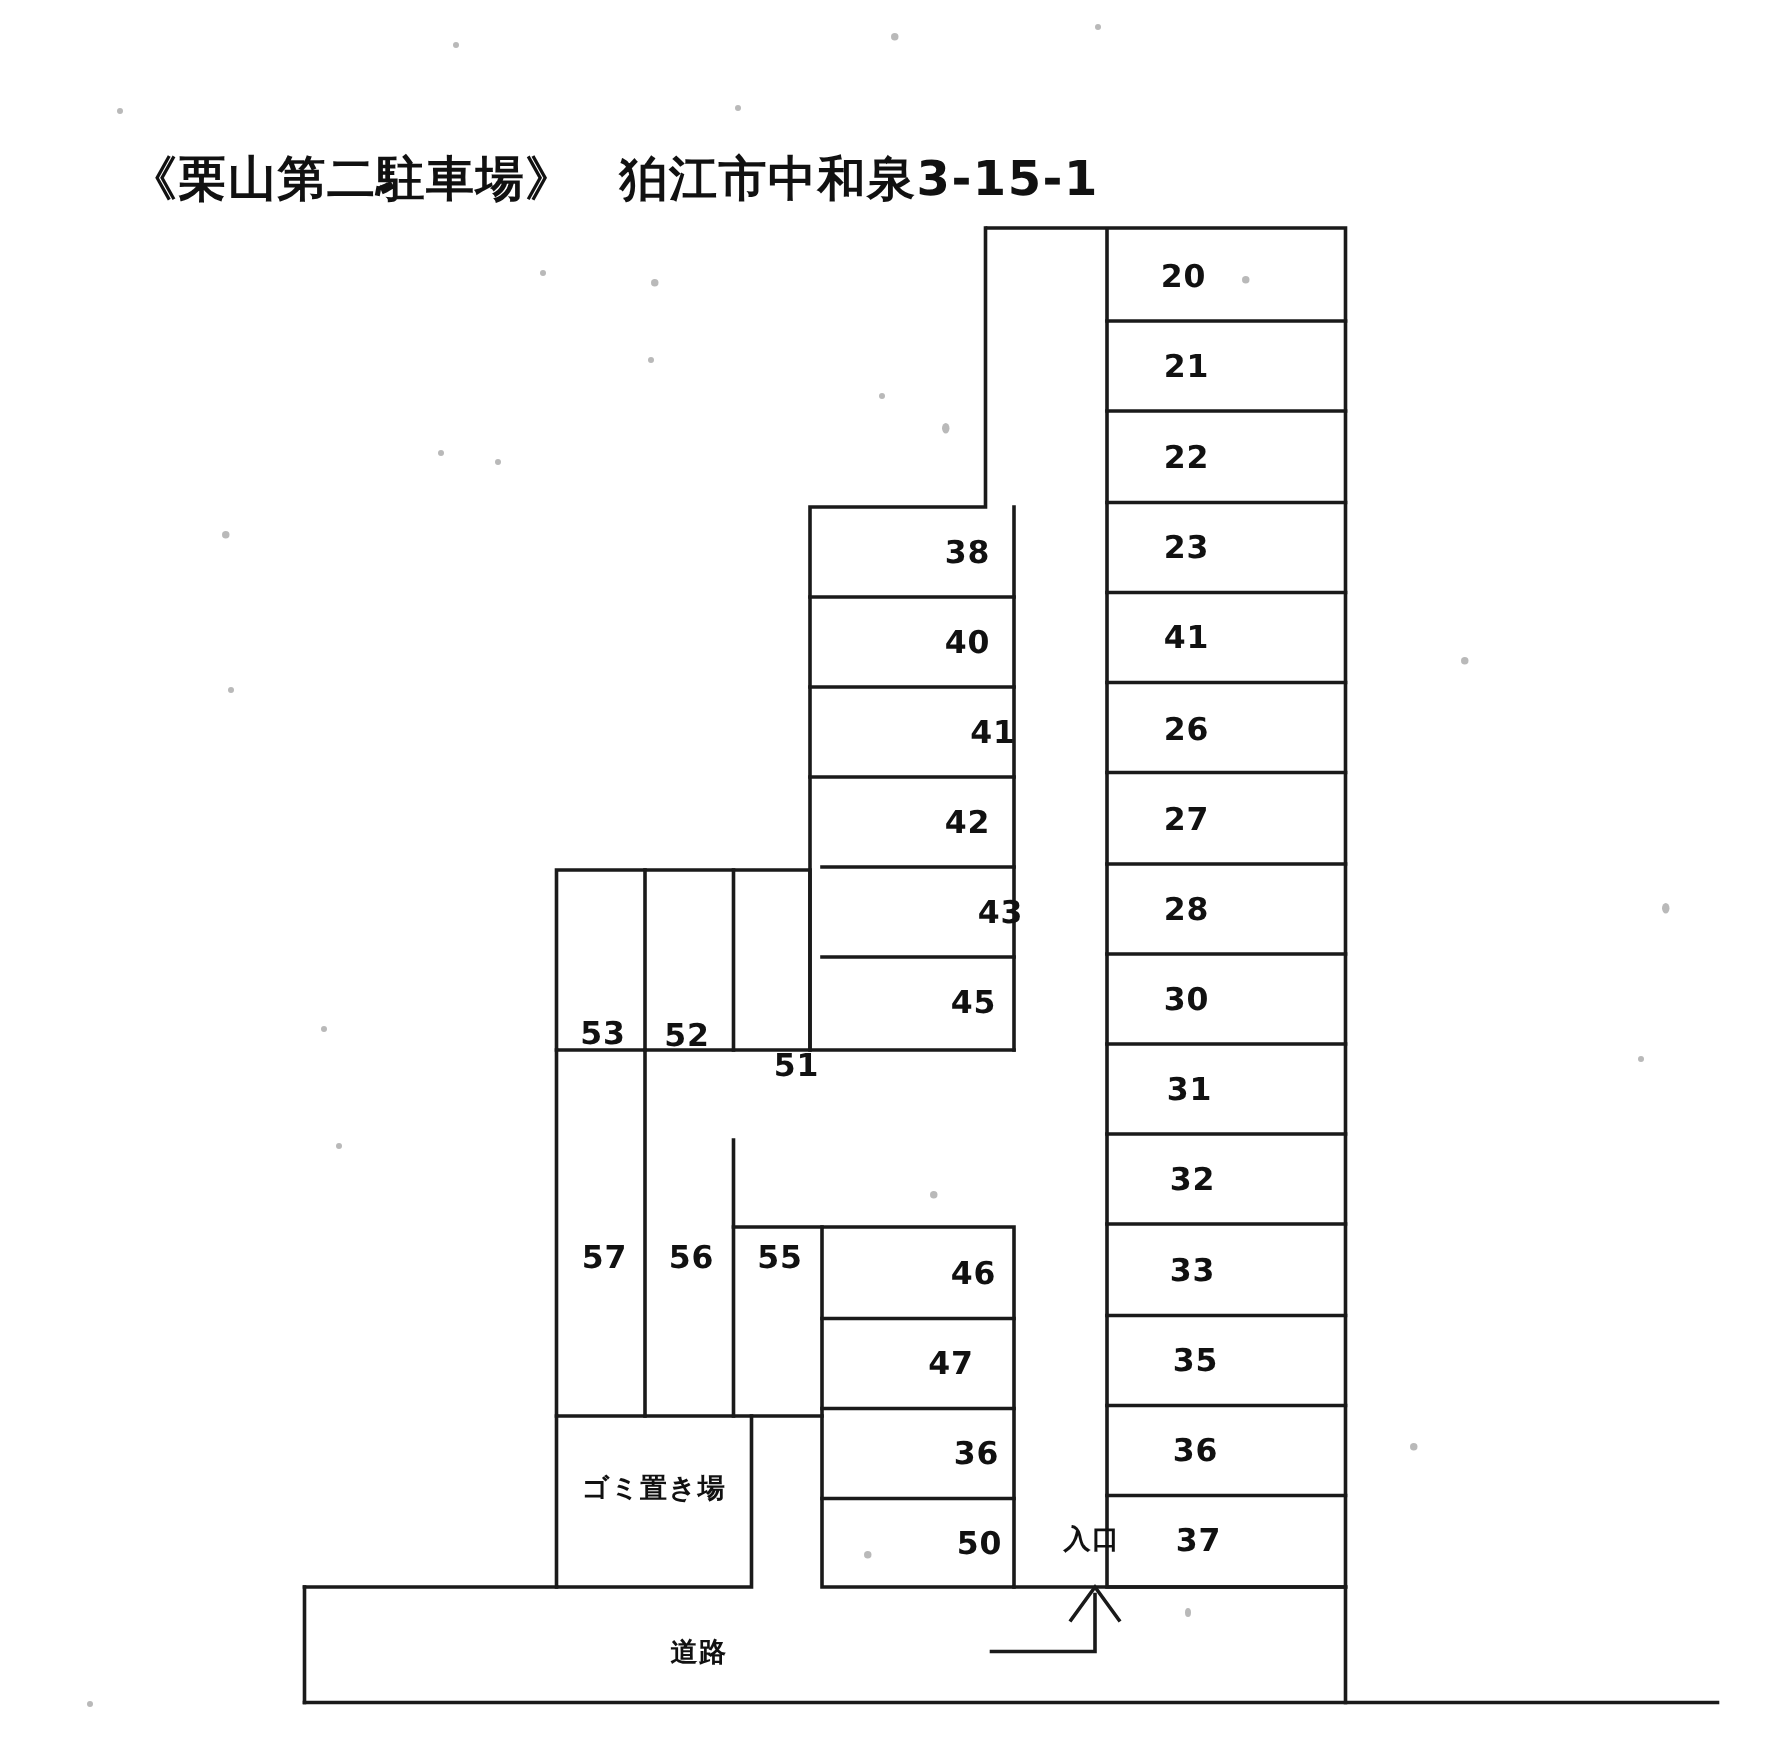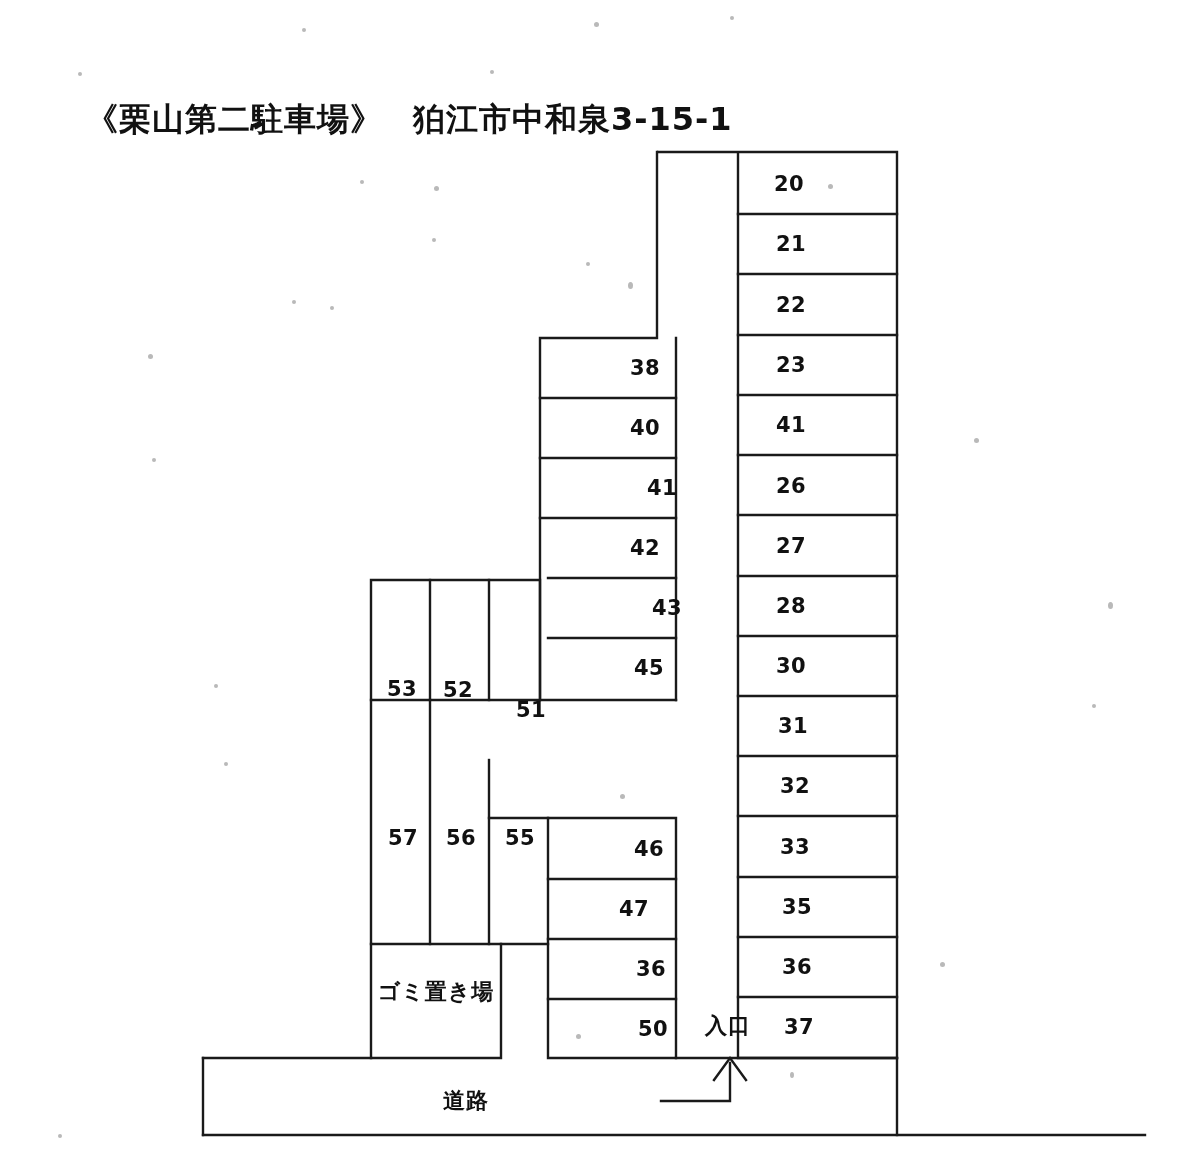--- a/index.html
+++ b/index.html
@@ -39,21 +39,21 @@
     position: absolute;
     font-size: 21px;
     font-weight: bold;
     font-family: "DejaVu Sans", "Liberation Sans", sans-serif;
     transform: translate(-50%, -50%);
     white-space: nowrap;
     letter-spacing: 0.5px;
   }
   .text-label {
     position: absolute;
-    font-size: 22px;
+    font-size: 18px;
     font-weight: bold;
     font-family: "DejaVu Sans", "Liberation Sans", sans-serif;
     transform: translate(-50%, -50%);
     white-space: nowrap;
     letter-spacing: 1px;
   }
   .speck {
     position: absolute;
     background: #b9b9b9;
     border-radius: 50%;

